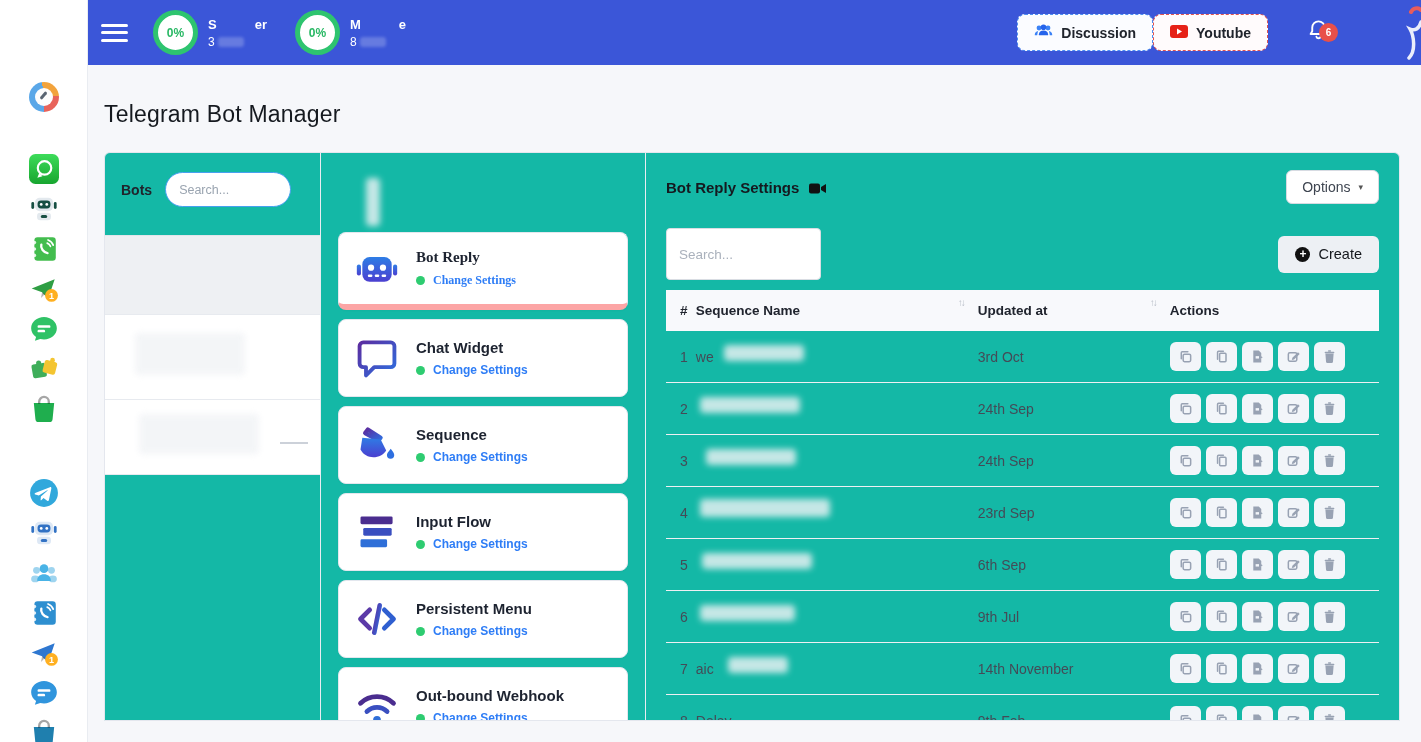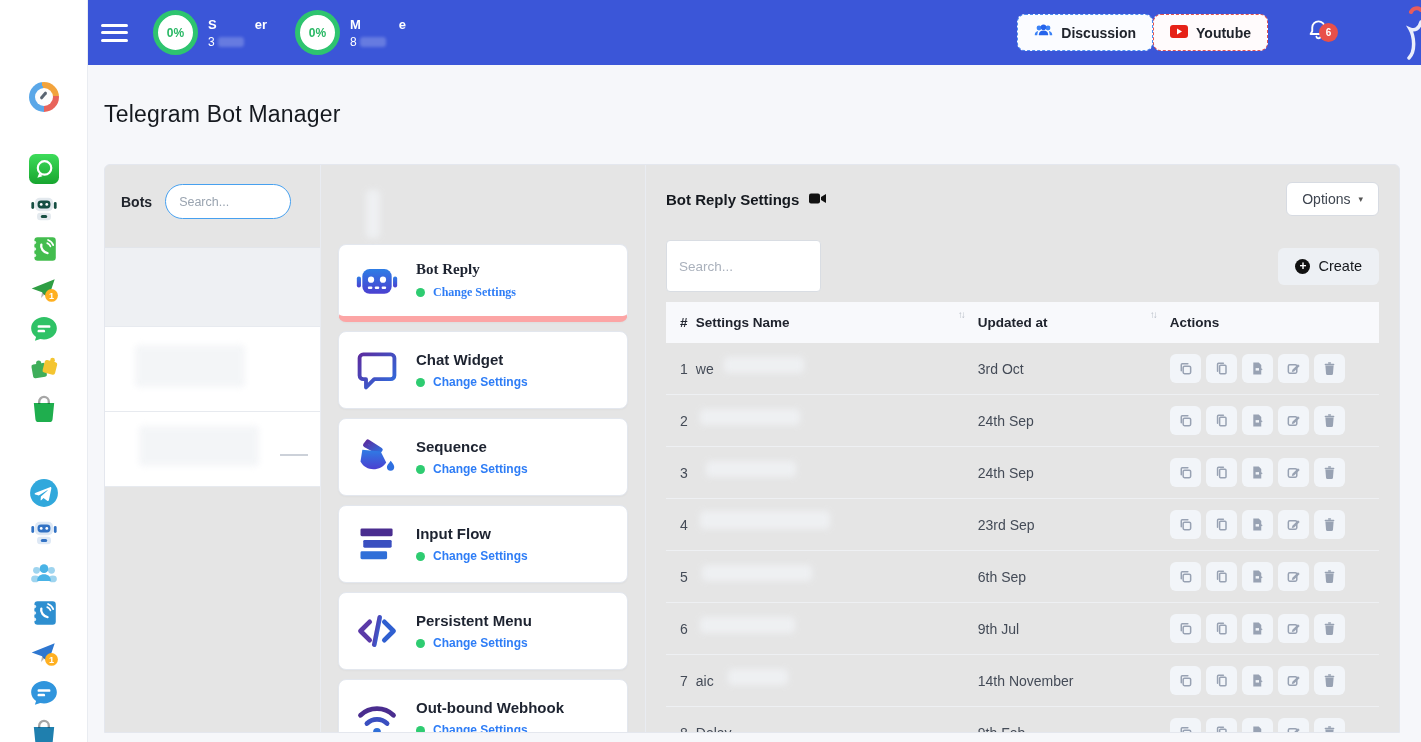--- a/index.html
+++ b/index.html
@@ -47,21 +47,21 @@
            background:#e8504a; color:#fff; font-size:10px; font-weight:bold;
            display:flex; align-items:center; justify-content:center; }
   .corner-deco { position:absolute; right:0; top:4px; width:34px; height:58px; pointer-events:none; }
 
   
   .content { position:absolute; left:88px; top:65px; right:0; bottom:0; padding:0 21px 0 16px; }
   .page-title { font-size:23px; font-weight:normal; color:#15191f; margin-top:36px; letter-spacing:.2px; }
   .page-sub { font-size:13px; color:#68727e; margin-top:10px; }
 
   
-  .panel { margin-top:36px; height:569px; background:#e5e5e5; border:1px solid #e4e7ee;
+  .panel { margin-top:24px; height:569px; background:#14b8a6; border:1px solid #e4e7ee;
            border-radius:6px 6px 0 0; display:flex; overflow:hidden; }
 
   
   .col-bots { width:216px; border-right:1px solid #e9ecf2; }
   .bots-head { display:flex; align-items:center; padding:19px 12px 0 16px; }
   .bots-label { font-size:14px; font-weight:bold; color:#20242c; margin-right:13px; }
   .bots-search { width:126px; height:35px; border:1.5px solid #47a0ef; border-radius:18px;
                  padding:0 13px; font-size:12.5px; color:#333; outline:none; }
   .bots-search::placeholder { color:#9aa4b0; }
   .bots-list { margin-top:28px; }
@@ -83,21 +83,21 @@
   .scard-icon { width:44px; height:44px; flex:none; }
   .scard-icon svg { width:100%; height:100%; }
   .scard-title { font-size:15px; font-weight:600; color:#1d2330; }
   .scard-link { display:flex; align-items:center; gap:8px; margin-top:7px; }
   .gdot { width:9px; height:9px; border-radius:50%; background:#2ecc71; }
   .chg { font-size:12px; font-weight:bold; color:#2e7df6; cursor:pointer; }
 
   
   .col-table { flex:1; padding:16px 20px 0 20px; }
   .rp-head { display:flex; align-items:center; height:36px; }
-  .rp-title { font-size:15px; font-weight:bold; color:#15191f; display:flex; align-items:flex-start; gap:10px; }
+  .rp-title { font-size:15px; font-weight:bold; color:#15191f; display:flex; align-items:flex-end; gap:10px; }
   .cam svg { width:17px; height:15px; display:block; }
   .options-btn { margin-left:auto; border:1px solid #d7dbe2; border-radius:6px; background:#fff;
                  padding:8px 15px; font-size:14px; color:#3e4550; cursor:pointer;
                  display:flex; align-items:center; gap:8px; }
   .caret { font-size:9px; color:#555; }
   .rp-row2 { margin-top:23px; display:flex; align-items:center; }
   .tbl-search { width:155px; height:52px; border:1px solid #d9dde3; border-radius:4px;
                 padding:0 12px; font-size:13.5px; outline:none; color:#333; }
   .tbl-search::placeholder { color:#aab1bc; }
   .create-btn { margin-left:auto; background:#edf0f4; border:none; border-radius:6px; padding:0 17px;
@@ -530,21 +530,21 @@
           <span>Create</span>
         </button>
       </div>
 
       <table class="grid">
         <thead>
           <tr>
             <th>#</th>
             <th class="col-name">
               <span class="th-inner">
-                  <span>Settings Name</span>
+                  <span>Sequence Name</span>
               <span class="sort">↑↓</span>
                 </span>
             </th>
             <th class="col-upd">
               <span class="th-inner">
                   <span>Updated at</span>
               <span class="sort">↑↓</span>
                 </span>
             </th>
             <th>Actions</th>

